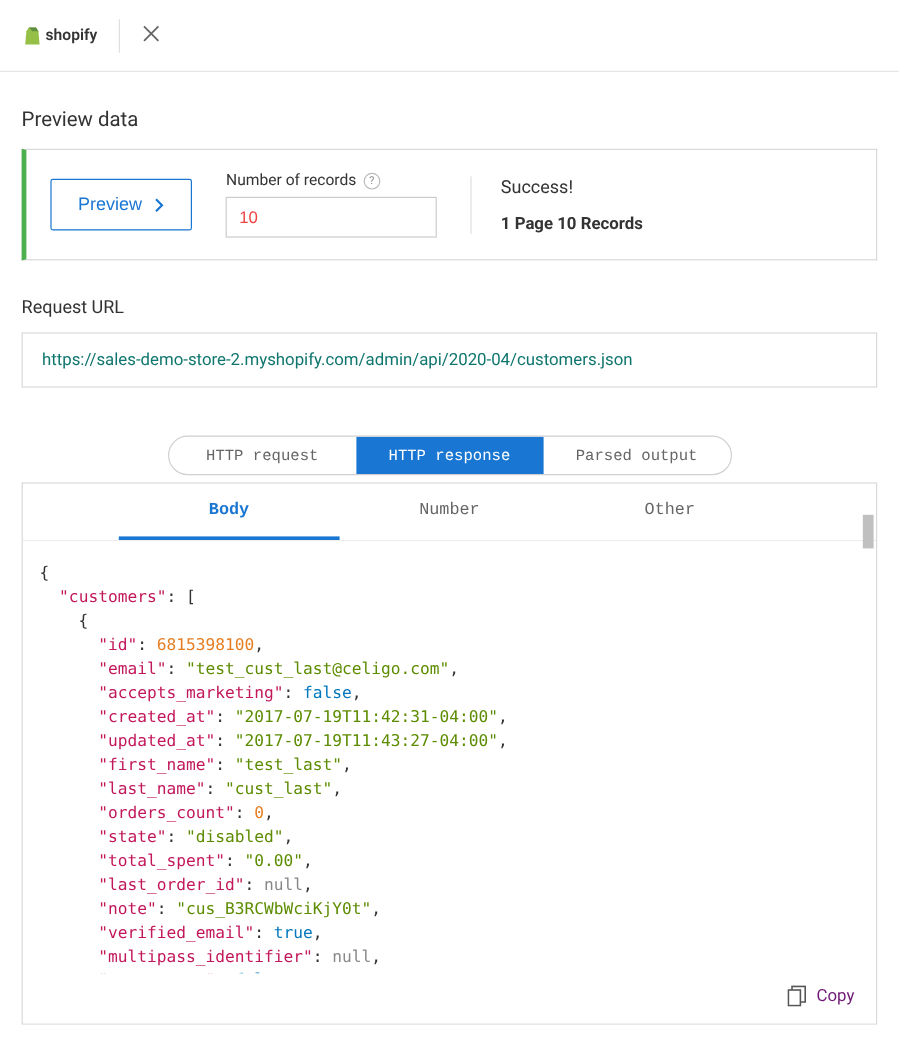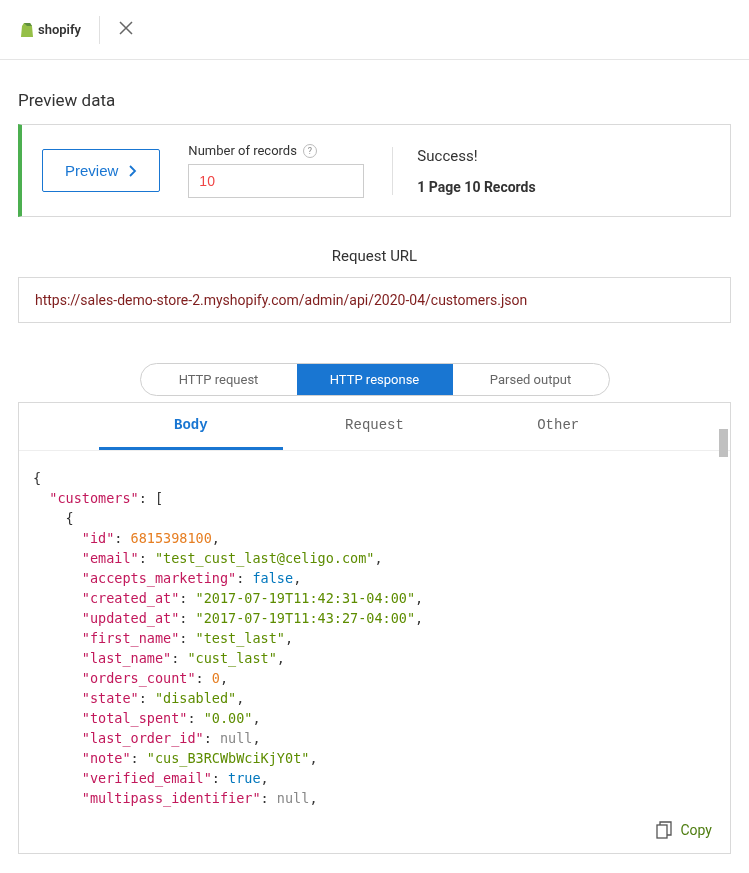--- a/index.html
+++ b/index.html
@@ -19,43 +19,43 @@
 .preview-btn { border: 1px solid #1976d2; color: #1976d2; background: #fff; padding: 12px 22px; font-size: 15px; display: flex; align-items: center; gap: 10px; cursor: pointer; border-radius: 2px; }
 .preview-btn svg { width: 9px; height: 14px; stroke: #1976d2; }
 .num-records { display: flex; flex-direction: column; gap: 6px; }
 .num-records-label { font-size: 13px; color: #333; display: flex; align-items: center; gap: 6px; }
 .help-circle { width: 14px; height: 14px; border: 1px solid #bbb; border-radius: 50%; font-size: 9px; color: #888; display: flex; align-items: center; justify-content: center; }
 .num-input { border: 1px solid #ccc; padding: 8px 10px; width: 176px; font-size: 14px; color: #ef4444; }
 .status-col { border-left: 1px solid #e0e0e0; padding-left: 24px; display: flex; flex-direction: column; gap: 14px; }
 .success-text { font-size: 15px; color: #333; }
 .page-text { font-size: 14px; color: #333; font-weight: bold; }
 
-.url-label { font-size: 15px; color: #333; margin-bottom: 12px; text-align: center; }
-.url-box { border: 1px solid #d9d9d9; padding: 14px 16px; font-size: 14px; color: #7f1d1d; margin-bottom: 40px; }
+.url-label { font-size: 15px; color: #333; margin-bottom: 12px; }
+.url-box { border: 1px solid #d9d9d9; padding: 14px 16px; font-size: 14px; color: #0f766e; margin-bottom: 40px; }
 
-.pill-tabs { display: flex; border: 1px solid #d0d0d0; border-radius: 20px; overflow: hidden; width: 470px; margin: 0 auto 6px auto; }
+.pill-tabs { display: flex; border: 1px solid #d0d0d0; border-radius: 20px; overflow: hidden; width: 470px; margin: 0 auto 6px auto; font-family: Liberation Mono, monospace; }
 .pill-tab { flex: 1; text-align: center; padding: 8px 0; font-size: 13px; color: #666; cursor: pointer; }
 .pill-tab.active { background: #1976d2; color: #fff; }
 
 .response-panel { border: 1px solid #d9d9d9; }
 .sub-tabs { display: flex; border-bottom: 1px solid #eee; padding: 0 80px; position: relative; }
 .sub-tab { flex: 1; text-align: center; padding: 14px 0; font-size: 14px; color: #666; cursor: pointer; font-family: Liberation Mono, monospace; }
 .sub-tab.active { color: #1976d2; font-weight: 600; border-bottom: 3px solid #1976d2; }
 .scrollbar { position: absolute; right: 2px; top: 26px; width: 9px; height: 28px; background: #c0c0c0; }
 
 .json-view { padding: 18px 14px; font-family: "Consolas", "Menlo", monospace; font-size: 13.5px; line-height: 1.48; color: #333; height: 360px; overflow: hidden; position: relative; }
 .j-key { color: #c2185b; }
 .j-str { color: #5d8c00; }
 .j-num { color: #e67e22; }
 .j-bool { color: #0277bd; }
 .j-null { color: #888; }
 .j-punc { color: #333; }
 
 .copy-bar { display: flex; justify-content: flex-end; padding: 10px 18px 14px 0; }
-.copy-btn { display: flex; align-items: center; gap: 8px; font-size: 14px; color: #4d7c0f; cursor: pointer; }
+.copy-btn { display: flex; align-items: center; gap: 8px; font-size: 14px; color: #701a75; cursor: pointer; }
 .copy-btn svg { width: 16px; height: 18px; stroke: #555; }
 </style>
 </head>
 <body>
 
 <div class="topbar">
   <div class="brand">
     <svg viewBox="0 0 14 16">
         <path d="M2 4 L4 1 L10 1 L12 4 L13 15 L1 15 Z" fill="#95bf47"></path>
         <path d="M4 1 L10 1 L12 4 L7 4 Z" fill="#5e8e3e"></path>
@@ -99,21 +99,21 @@
 
   <div class="pill-tabs">
     <div class="pill-tab">HTTP request</div>
     <div class="pill-tab active">HTTP response</div>
     <div class="pill-tab">Parsed output</div>
   </div>
 
   <div class="response-panel">
     <div class="sub-tabs">
       <div class="sub-tab active">Body</div>
-      <div class="sub-tab">Request</div>
+      <div class="sub-tab">Number</div>
       <div class="sub-tab">Other</div>
       <div class="scrollbar"></div>
     </div>
     <div class="json-view" id="json-view">
         <pre style="margin:0;font-family:inherit"><span class="j-punc">{</span>
   <span class="j-key">"customers"</span><span class="j-punc">: </span><span class="j-punc">[</span>
     <span class="j-punc">{</span>
       <span class="j-key">"id"</span><span class="j-punc">: </span><span class="j-num">6815398100</span><span class="j-punc">,</span>
       <span class="j-key">"email"</span><span class="j-punc">: </span><span class="j-str">"test_cust_last@celigo.com"</span><span class="j-punc">,</span>
       <span class="j-key">"accepts_marketing"</span><span class="j-punc">: </span><span class="j-bool">false</span><span class="j-punc">,</span>

